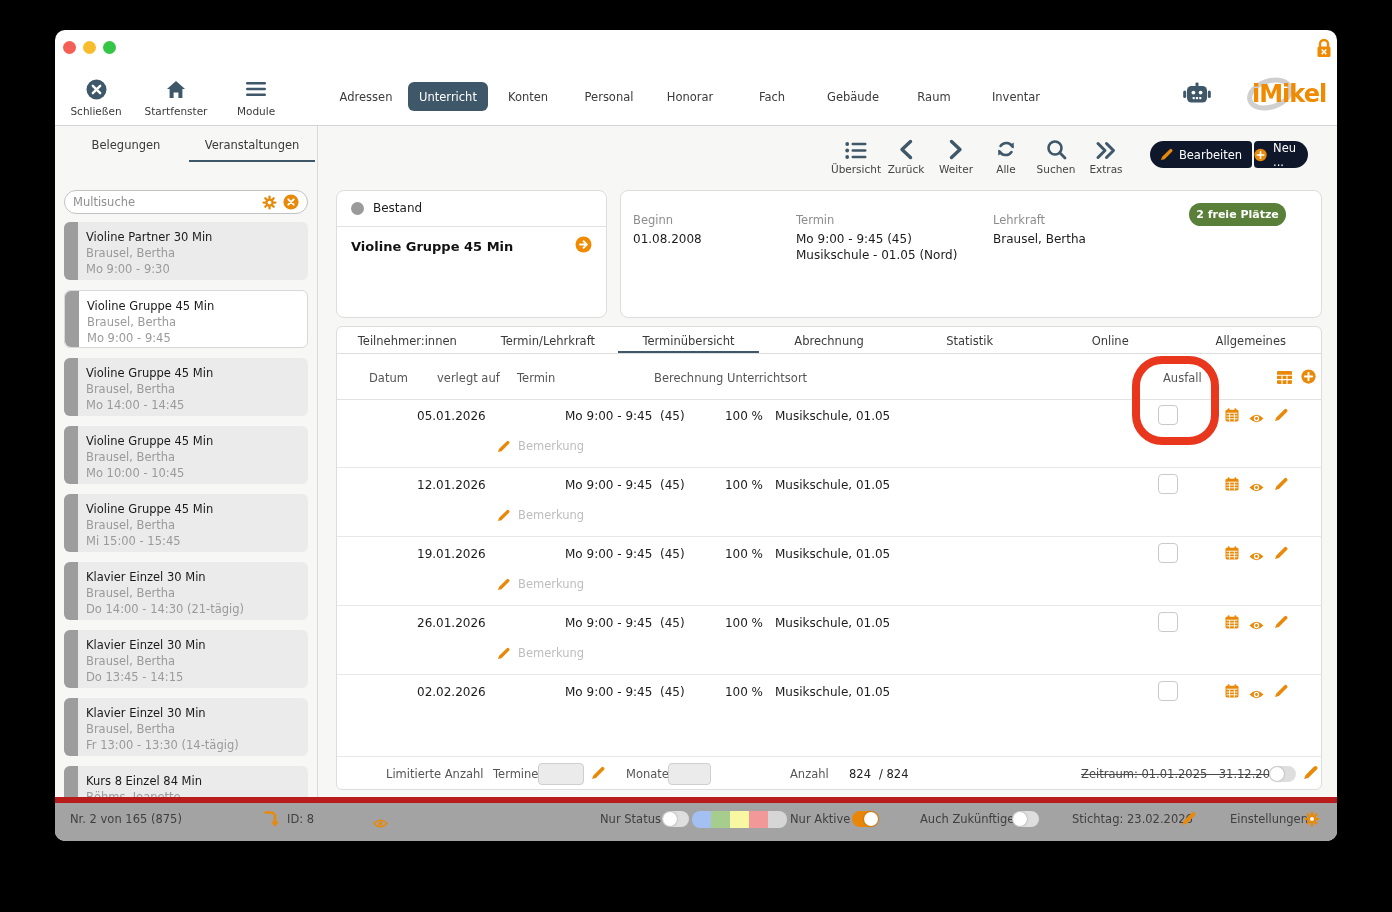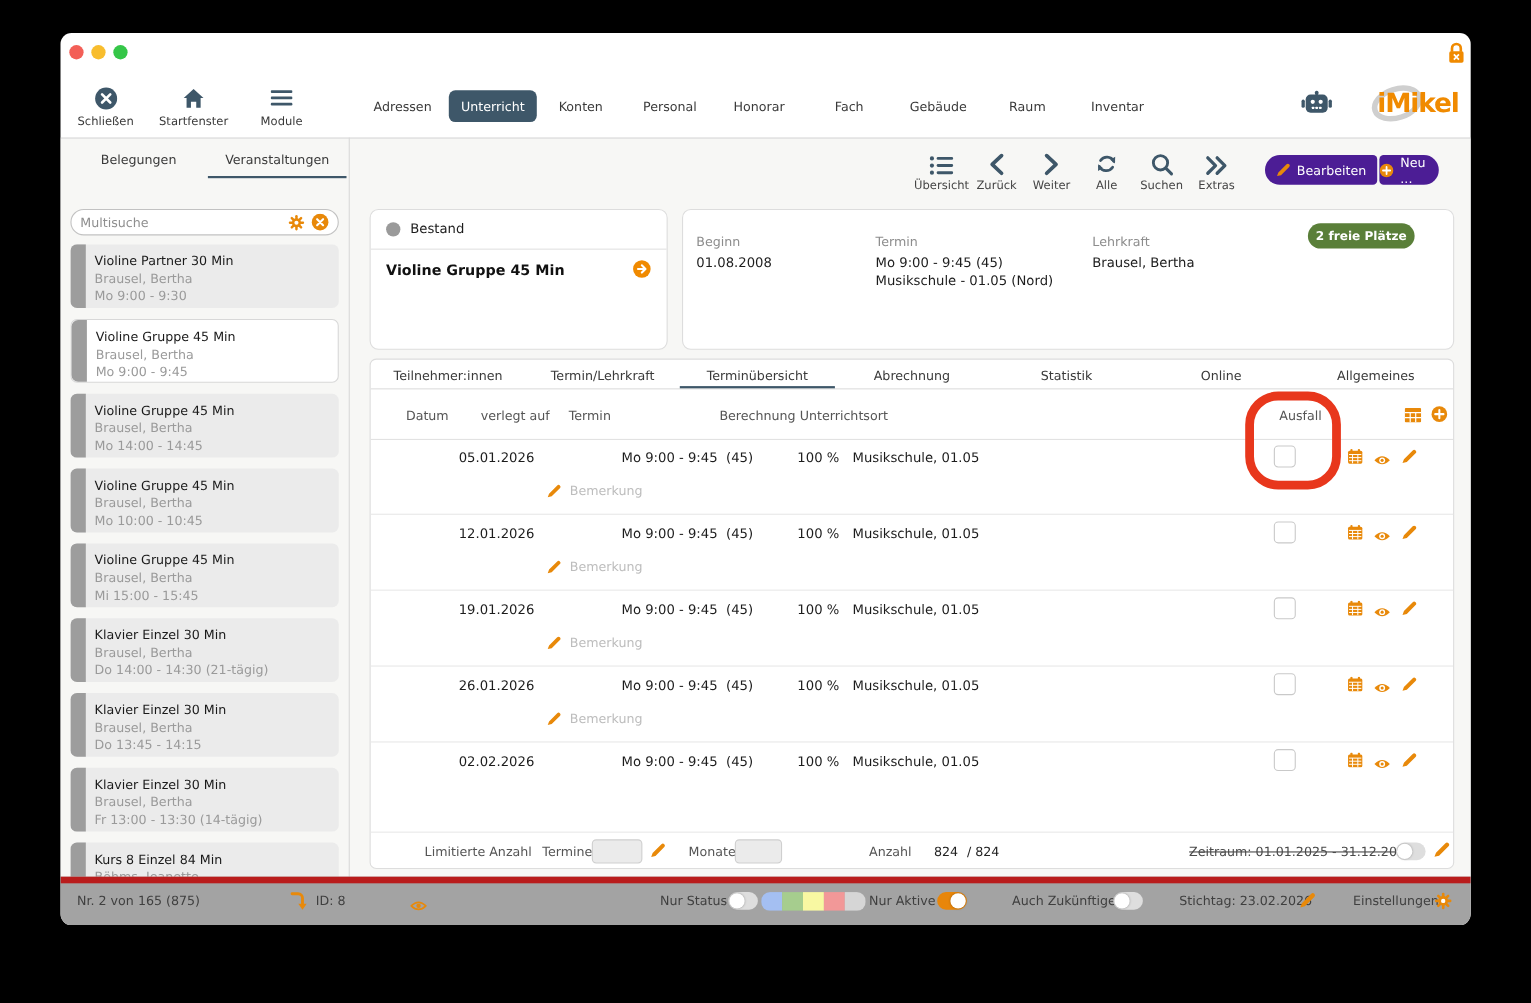--- a/index.html
+++ b/index.html
@@ -40,21 +40,21 @@
                padding:7px 8px 0 22px; }
   .side-item .tab { position:absolute; left:0; top:0; bottom:0; width:14px; background:#9d9d9d; border-radius:6px 0 0 6px;}
   .side-item.sel { background:#fff; border:1px solid #d8d8d8;}
   .side-item .t1 { font-size:11.5px; color:#1a1a1a; line-height:16px; white-space:nowrap;}
   .side-item .t2, .side-item .t3 { font-size:11.5px; color:#9a9a9a; line-height:16px; white-space:nowrap;}
 
   
   .ctl { position:absolute; top:106px; width:56px; transform:translateX(-50%); text-align:center;}
   .ctl .ic { height:24px; display:flex; align-items:flex-end; justify-content:center; margin-bottom:3px;}
   .ctl .lb { font-size:10.5px; color:#444;}
-  .btn-dark { position:absolute; top:111px; height:27px; background:#4c1d95; color:#fff; font-size:11.5px;
+  .btn-dark { position:absolute; top:111px; height:27px; background:#0f172a; color:#fff; font-size:11.5px;
               display:flex; align-items:center; justify-content:center; gap:6px;}
   #btn-edit { left:1095px; width:102px; border-radius:14px 4px 4px 14px;}
   #btn-new  { left:1199px; width:54px;  border-radius:4px 14px 14px 4px;}
 
   
   .box { position:absolute; background:#fff; border:1px solid #ddd; border-radius:8px;}
   #box-bestand { left:281px; top:160px; width:271px; height:128px;}
   #box-detail  { left:565px; top:160px; width:702px; height:128px;}
   .lbl { font-size:11.5px; color:#8d8d8d;}
   .val { font-size:12px; color:#1c1c1c;}

